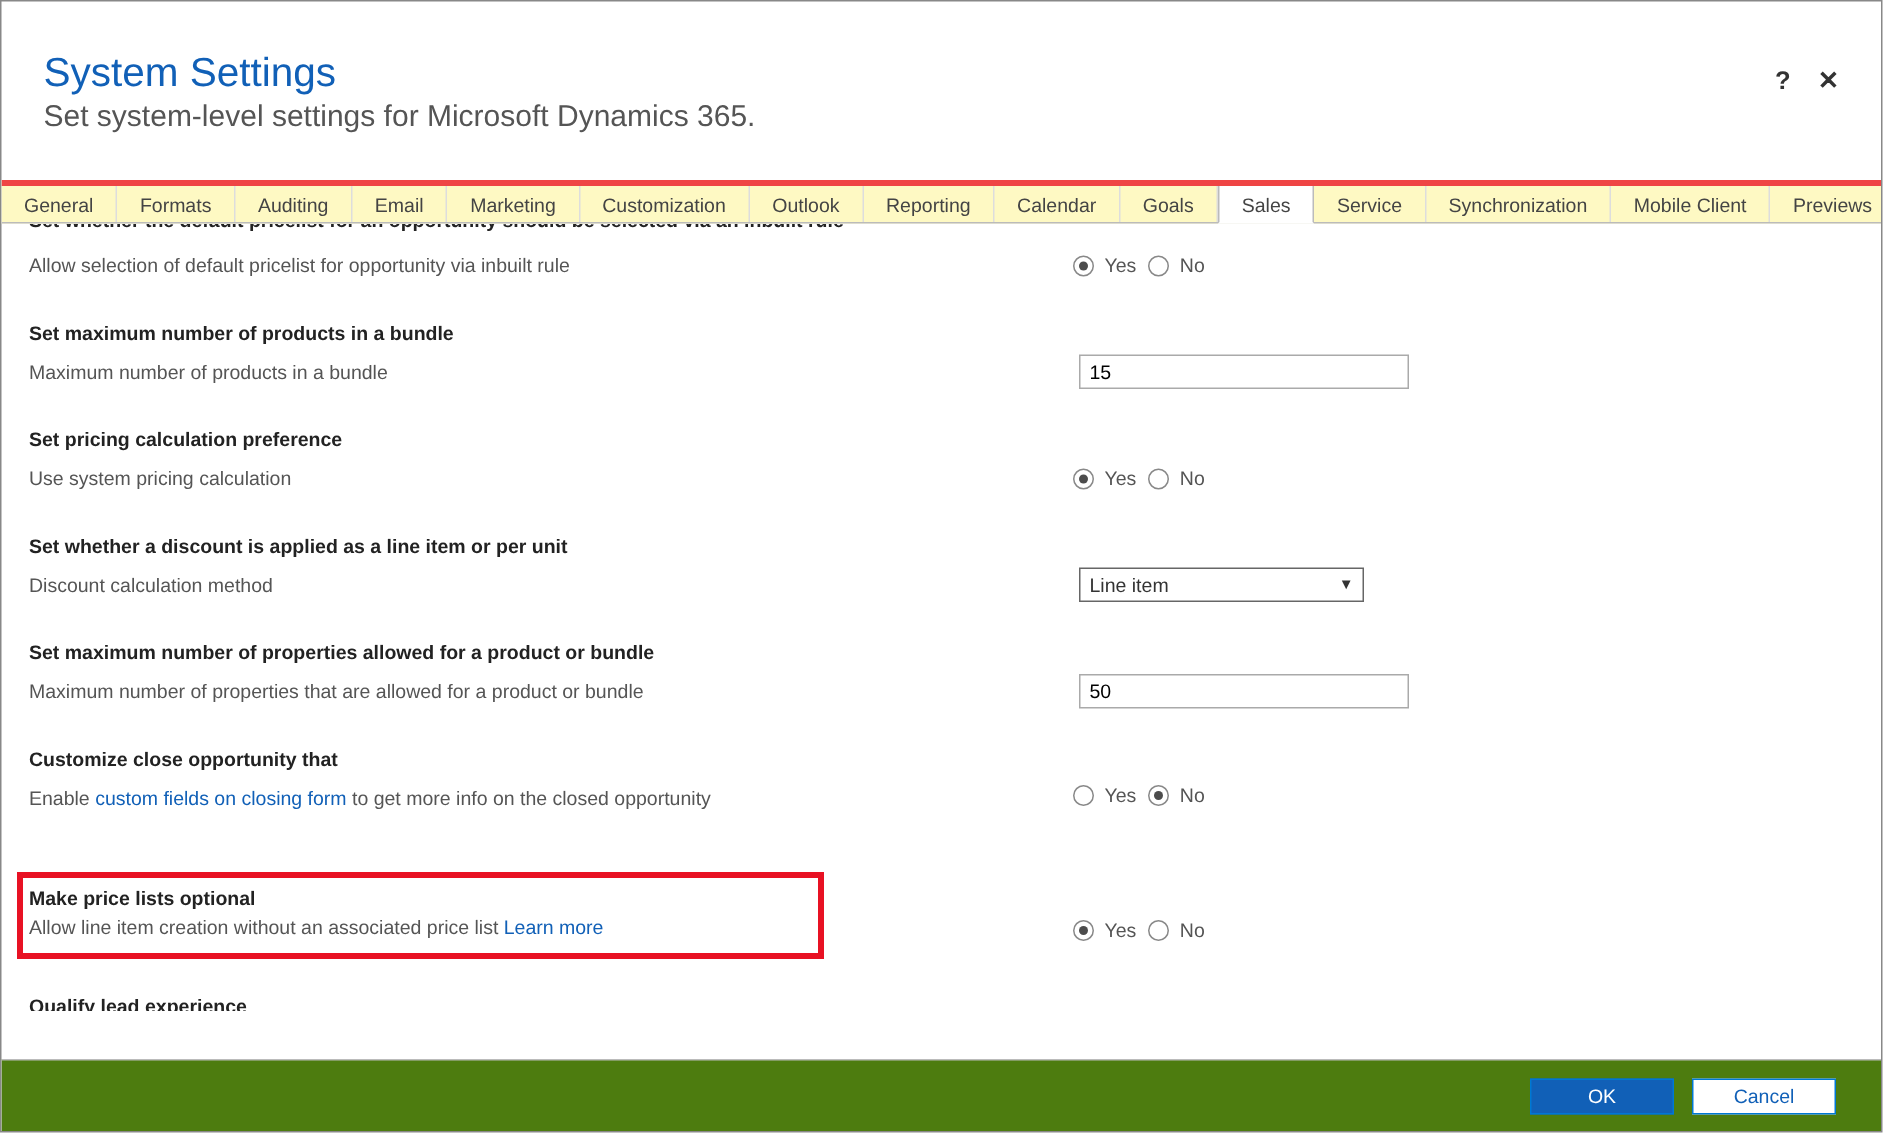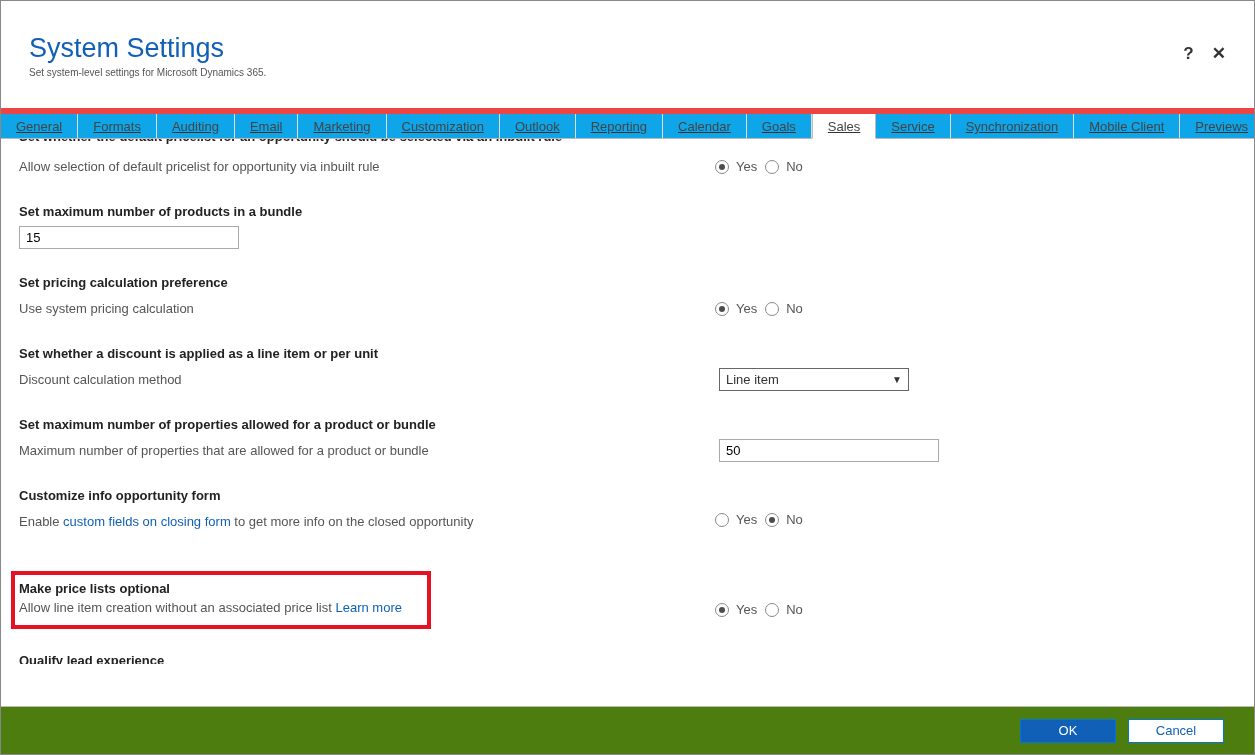--- a/index.html
+++ b/index.html
@@ -20,44 +20,43 @@
     align-items: flex-start;
   }
   .header-left { flex: 1; }
   .title {
     font-size: 27px;
     font-weight: 300;
     color: #1160B7;
     margin-bottom: 3px;
   }
   .subtitle {
-    font-size: 10px;
+    font-size: 20px;
     color: #555;
   }
   .header-right {
     display: flex;
     gap: 18px;
     align-items: center;
     padding-top: 10px;
     color: #333;
   }
   .help-icon, .close-icon {
     font-size: 17px;
     cursor: pointer;
     font-weight: bold;
     color:#333;
   }
   .close-icon { font-size: 17px; }
   .tabs {
     display: flex;
-    border-top: 6px solid #ef4444;
+    border-top: 4px solid #ef4444;
     border-bottom: 1px solid #bbb;
-    background: #0ea5e9;
+    background: #fef9c3;
     margin-top: 6px;
-    text-decoration: underline;
   }
   .tab {
     padding: 5px 15px 4px 15px;
     font-size: 13px;
     color: #444;
     cursor: pointer;
     border-right: 1px solid #ddd;
     white-space: nowrap;
   }
   .tab.active {
@@ -159,21 +158,21 @@
     padding: 0 6px;
     font-size: 13px;
     cursor: pointer;
   }
   .select .caret { font-size: 10px; }
   .highlight-box {
     border: 4px solid #E81123;
     padding: 6px 8px 10px 4px;
     margin-left: -8px;
     margin-top: 18px;
-    width: 420px;
+    width: 538px;
   }
   .highlight-box .section-head { margin-top: 0; }
   .highlight-row {
     display:flex;
     align-items:center;
     margin-top:18px;
   }
   .footer {
     position: absolute;
     bottom: 0; left: 0; right: 0;
@@ -252,20 +251,21 @@
           <span class="radio">
               <span class="circle"></span>
               <span>No</span>
             </span>
         </div>
       </div>
     </div>
 
     <div class="section-head">Set maximum number of products in a bundle</div>
     <div class="row">
+      <div class="row-label">Maximum number of products in a bundle</div>
       <div class="row-control">
         <input type="text" class="num" value="15" style="">
       </div>
     </div>
 
     <div class="section-head">Set pricing calculation preference</div>
     <div class="row">
       <div class="row-label">Use system pricing calculation</div>
       <div class="row-control">
         <div class="radio-group">
@@ -293,21 +293,21 @@
     </div>
 
     <div class="section-head">Set maximum number of properties allowed for a product or bundle</div>
     <div class="row">
       <div class="row-label">Maximum number of properties that are allowed for a product or bundle</div>
       <div class="row-control">
         <input type="text" class="num" value="50" style="">
       </div>
     </div>
 
-    <div class="section-head">Customize info opportunity form</div>
+    <div class="section-head">Customize close opportunity that</div>
     <div class="row">
       <div class="row-label">
         <span>Enable </span><span class="link">custom fields on closing form</span><span> to get more info on the closed opportunity</span>
       </div>
       <div class="row-control">
         <div class="radio-group">
           <span class="radio">
               <span class="circle"></span>
               <span>Yes</span>
             </span>

